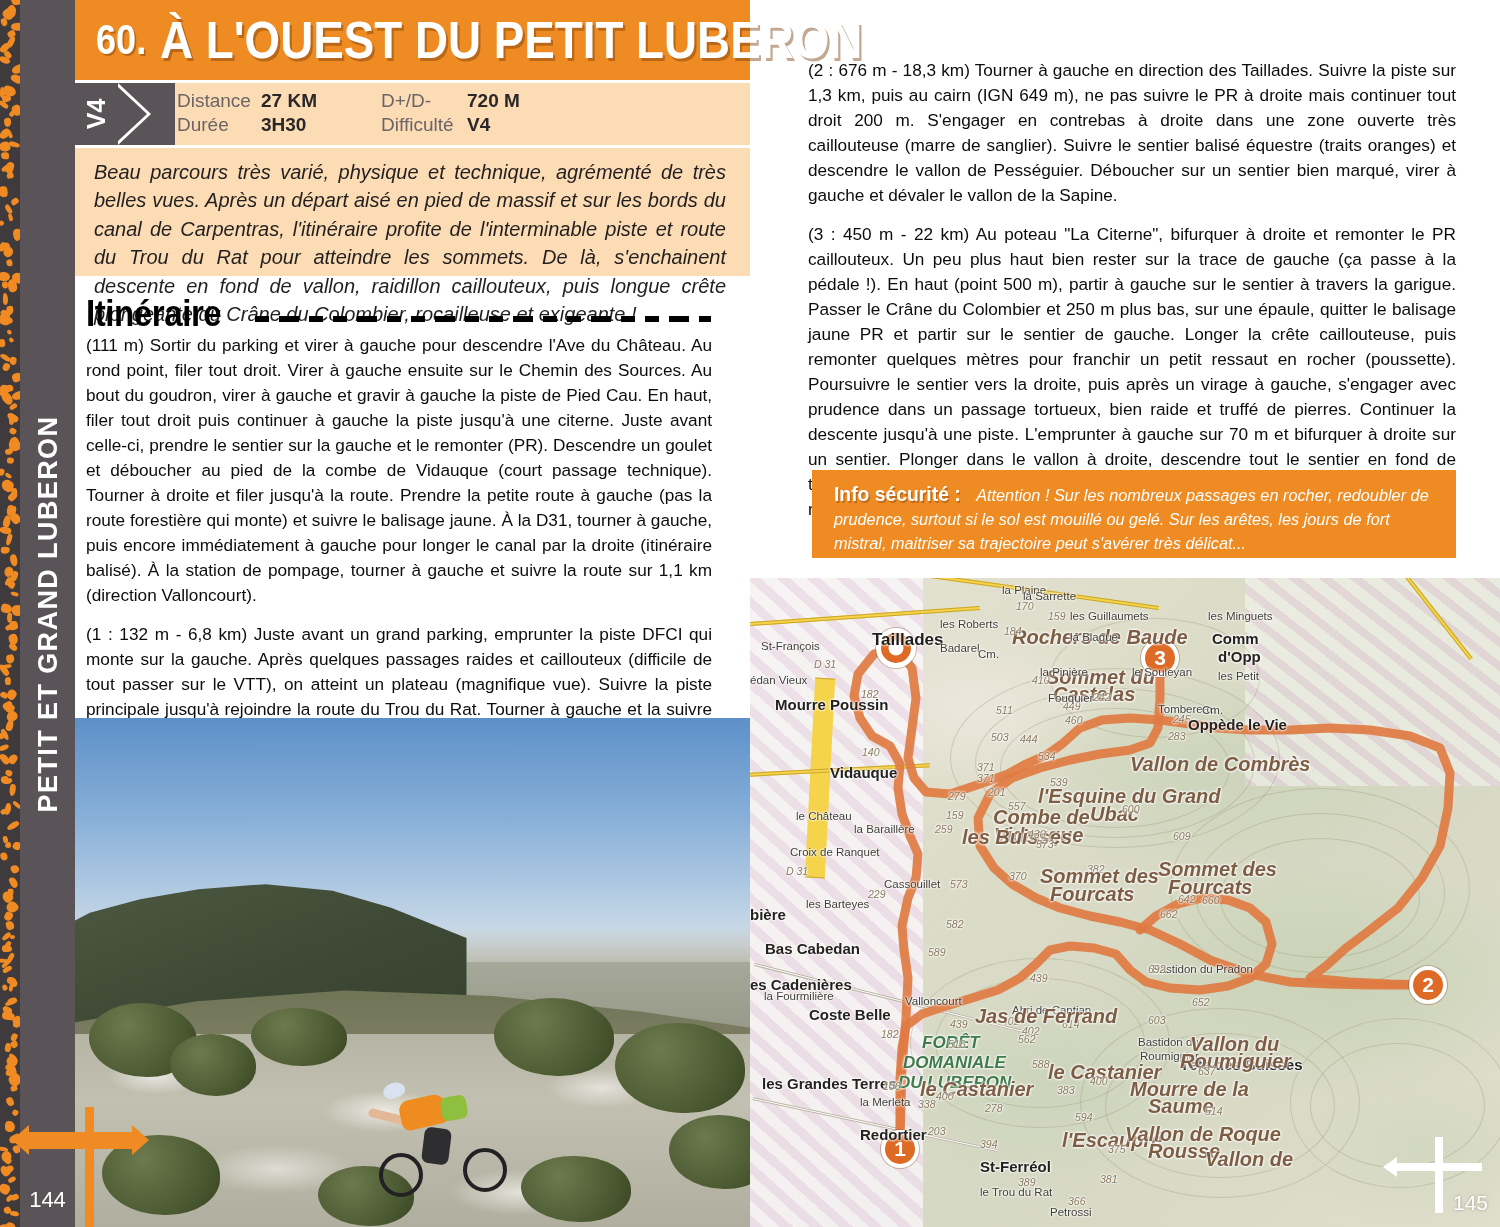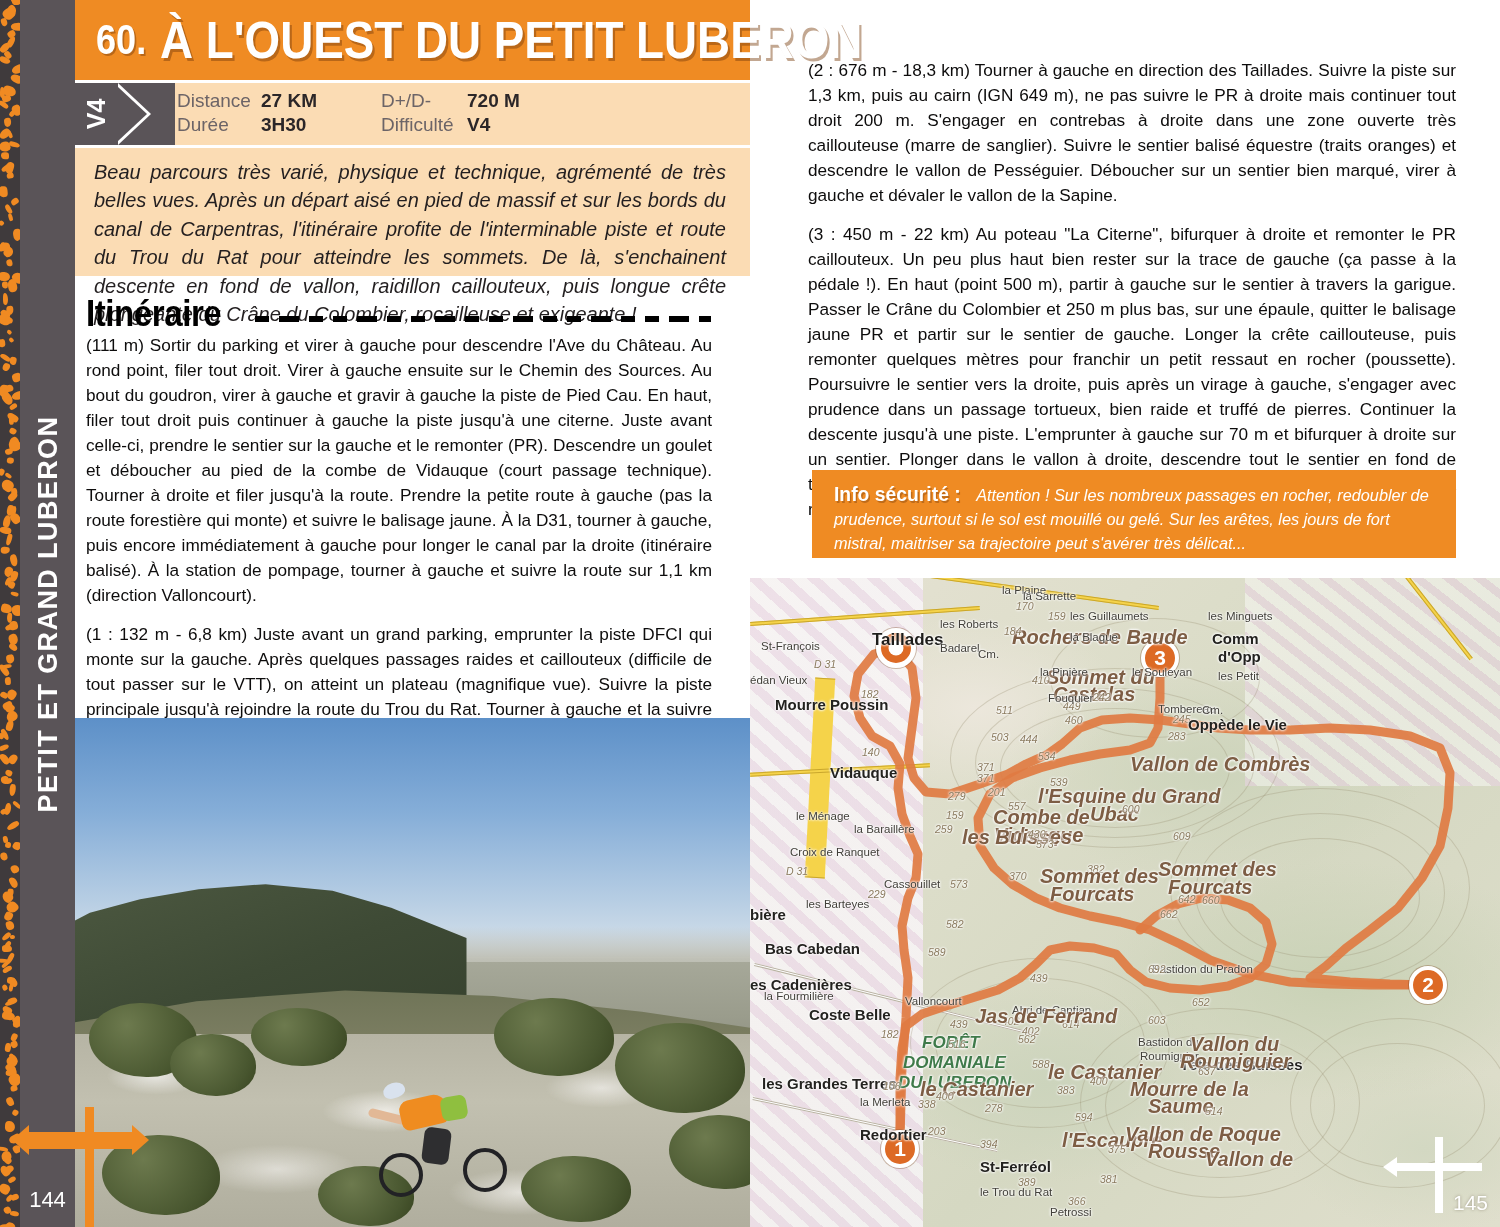--- a/index.html
+++ b/index.html
@@ -695,21 +695,21 @@
       <div class="mlabel elev" style="left: 227px; top: 183px;">371</div>
       <div class="mlabel elev" style="left: 227px; top: 194px;">371</div>
       <div class="mlabel elev" style="left: 198px; top: 212px;">279</div>
       <div class="mlabel elev" style="left: 238px; top: 208px;">201</div>
       <div class="mlabel elev" style="left: 196px; top: 231px;">159</div>
       <div class="mlabel elev" style="left: 185px; top: 245px;">259</div>
       <div class="mlabel natural" style="left: 288px; top: 207px;">l'Esquine du Grand</div>
       <div class="mlabel natural" style="left: 340px; top: 225px;">Ubac</div>
       <div class="mlabel natural" style="left: 243px; top: 228px;">Combe de</div>
       <div class="mlabel natural" style="left: 244px; top: 246px;">Vidauque</div>
-      <div class="mlabel" style="left: 46px; top: 232px;">le Ménage</div>
+      <div class="mlabel" style="left: 46px; top: 232px;">le Château</div>
       <div class="mlabel" style="left: 104px; top: 245px;">la Baraillère</div>
       <div class="mlabel natural" style="left: 212px; top: 248px;">les Buisses</div>
       <div class="mlabel elev" style="left: 278px; top: 250px;">430</div>
       <div class="mlabel" style="left: 40px; top: 268px;">Croix de Ranquet</div>
       <div class="mlabel elev" style="left: 36px; top: 287px;">D 31</div>
       <div class="mlabel" style="left: 134px; top: 300px;">Cassouillet</div>
       <div class="mlabel" style="left: 56px; top: 320px;">les Barteyes</div>
       <div class="mlabel big" style="left: 0px; top: 328px;">bière</div>
       <div class="mlabel big" style="left: 15px; top: 362px;">Bas Cabedan</div>
       <div class="mlabel big" style="left: 0px; top: 398px;">es Cadenières</div>

